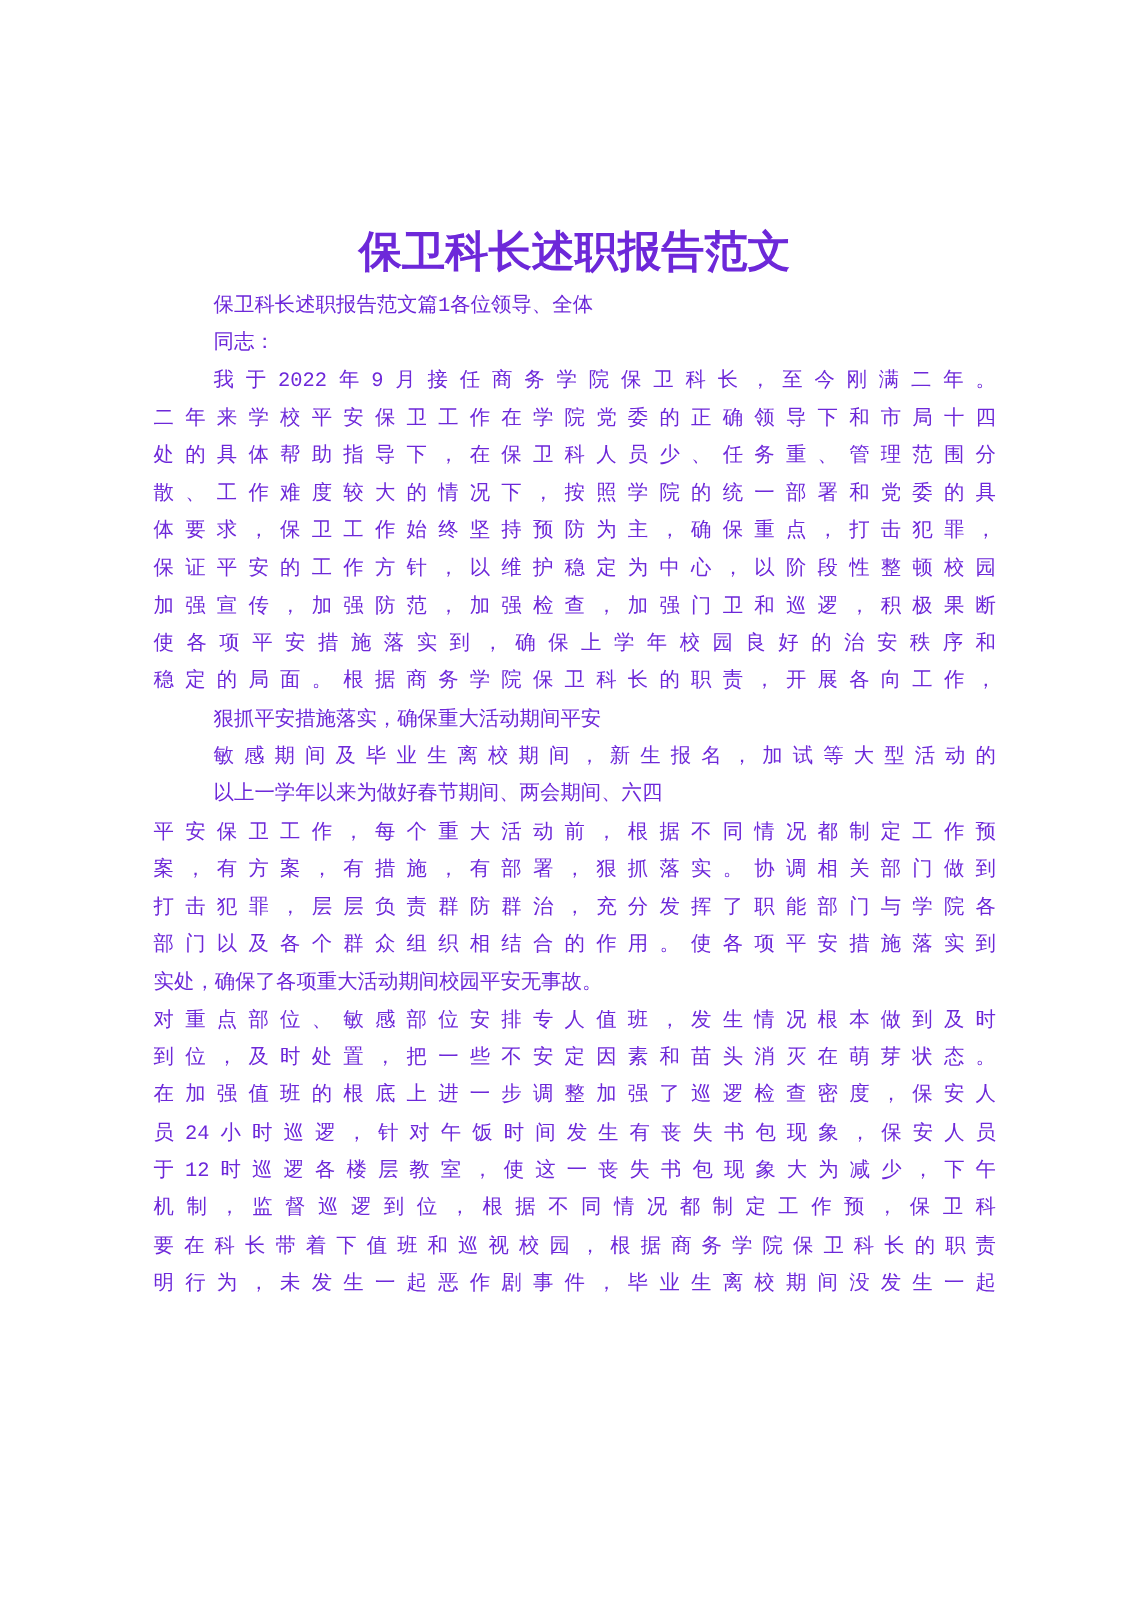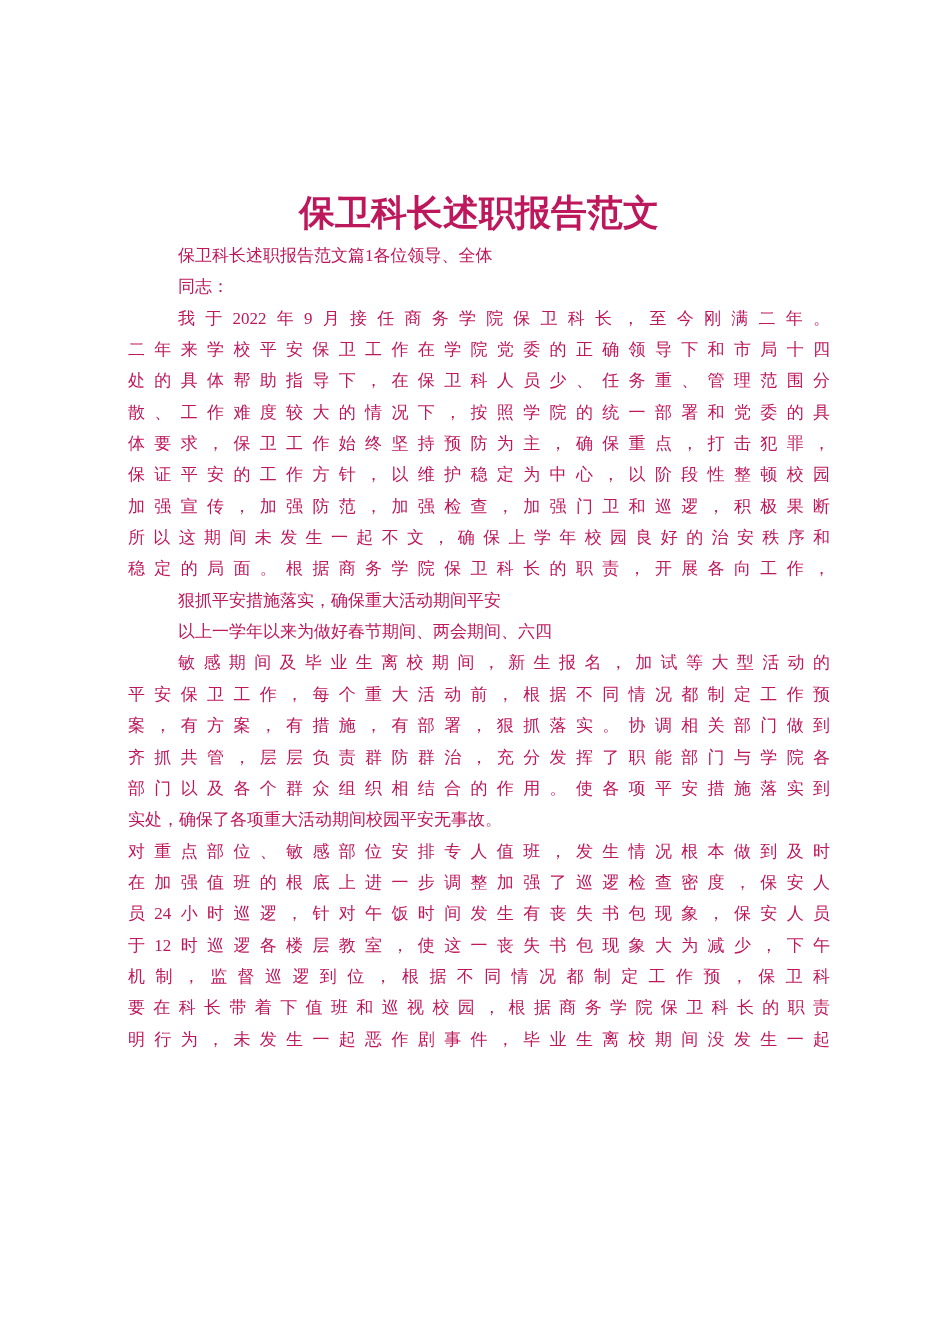--- a/index.html
+++ b/index.html
@@ -5,22 +5,22 @@
   html, body {
     margin: 0;
     padding: 0;
     background: #ffffff;
   }
   .page {
     position: relative;
     width: 950px;
     height: 1116px;
     background: #ffffff;
-    color: #be185d;
-    font-family: Liberation Serif, serif;
+    color: #6d28d9;
+    font-family: Liberation Mono, monospace;
     overflow: hidden;
   }
   .content {
     position: absolute;
     left: 128px;
     top: 0;
     width: 702px;
   }
   .doc-title {
     margin: 0;
@@ -70,31 +70,32 @@
     <div class="doc-body">
         <div class="line indent">保卫科长述职报告范文篇1各位领导、全体</div>
         <div class="line indent">同志：</div>
         <div class="line indent flush">我于2022年9月接任商务学院保卫科长，至今刚满二年。</div>
         <div class="line flush">二年来学校平安保卫工作在学院党委的正确领导下和市局十四</div>
         <div class="line flush">处的具体帮助指导下，在保卫科人员少、任务重、管理范围分</div>
         <div class="line flush">散、工作难度较大的情况下，按照学院的统一部署和党委的具</div>
         <div class="line flush">体要求，保卫工作始终坚持预防为主，确保重点，打击犯罪，</div>
         <div class="line flush">保证平安的工作方针，以维护稳定为中心，以阶段性整顿校园</div>
         <div class="line flush">加强宣传，加强防范，加强检查，加强门卫和巡逻，积极果断</div>
-        <div class="line flush">所以这期间未发生一起不文，确保上学年校园良好的治安秩序和</div>
+        <div class="line flush">使各项平安措施落实到，确保上学年校园良好的治安秩序和</div>
         <div class="line flush">稳定的局面。根据商务学院保卫科长的职责，开展各向工作，</div>
         <div class="line indent">狠抓平安措施落实，确保重大活动期间平安</div>
+        <div class="line indent flush">敏感期间及毕业生离校期间，新生报名，加试等大型活动的</div>
         <div class="line indent">以上一学年以来为做好春节期间、两会期间、六四</div>
-        <div class="line indent flush">敏感期间及毕业生离校期间，新生报名，加试等大型活动的</div>
         <div class="line flush">平安保卫工作，每个重大活动前，根据不同情况都制定工作预</div>
         <div class="line flush">案，有方案，有措施，有部署，狠抓落实。协调相关部门做到</div>
-        <div class="line flush">齐抓共管，层层负责群防群治，充分发挥了职能部门与学院各</div>
+        <div class="line flush">打击犯罪，层层负责群防群治，充分发挥了职能部门与学院各</div>
         <div class="line flush">部门以及各个群众组织相结合的作用。使各项平安措施落实到</div>
         <div class="line">实处，确保了各项重大活动期间校园平安无事故。</div>
         <div class="line flush">对重点部位、敏感部位安排专人值班，发生情况根本做到及时</div>
+        <div class="line flush">到位，及时处置，把一些不安定因素和苗头消灭在萌芽状态。</div>
         <div class="line flush">在加强值班的根底上进一步调整加强了巡逻检查密度，保安人</div>
         <div class="line flush">员24小时巡逻，针对午饭时间发生有丧失书包现象，保安人员</div>
         <div class="line flush">于12时巡逻各楼层教室，使这一丧失书包现象大为减少，下午</div>
         <div class="line flush">机制，监督巡逻到位，根据不同情况都制定工作预，保卫科</div>
         <div class="line flush">要在科长带着下值班和巡视校园，根据商务学院保卫科长的职责</div>
         <div class="line flush">明行为，未发生一起恶作剧事件，毕业生离校期间没发生一起</div>
       </div>
   </div>
   <div class="footer">
     <span class="current">第1页</span><span class="total">共6页</span>

